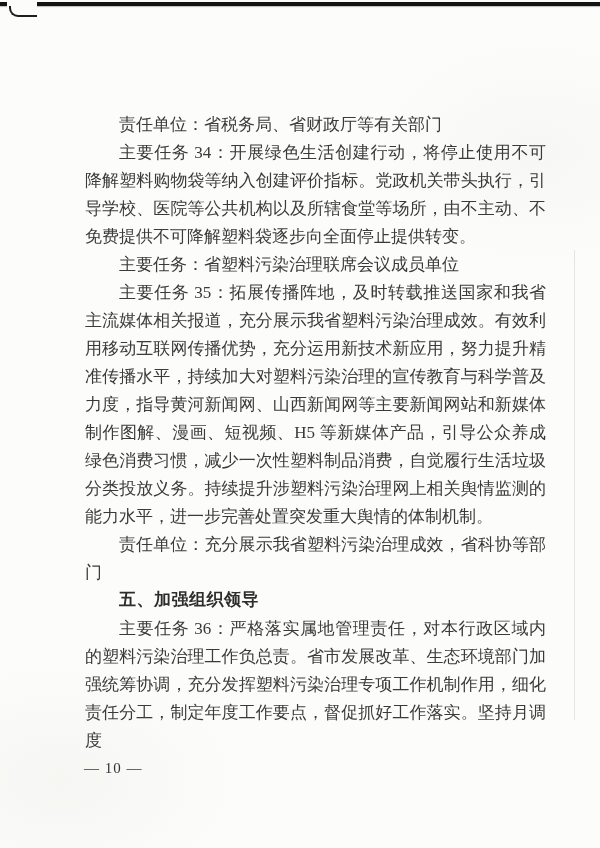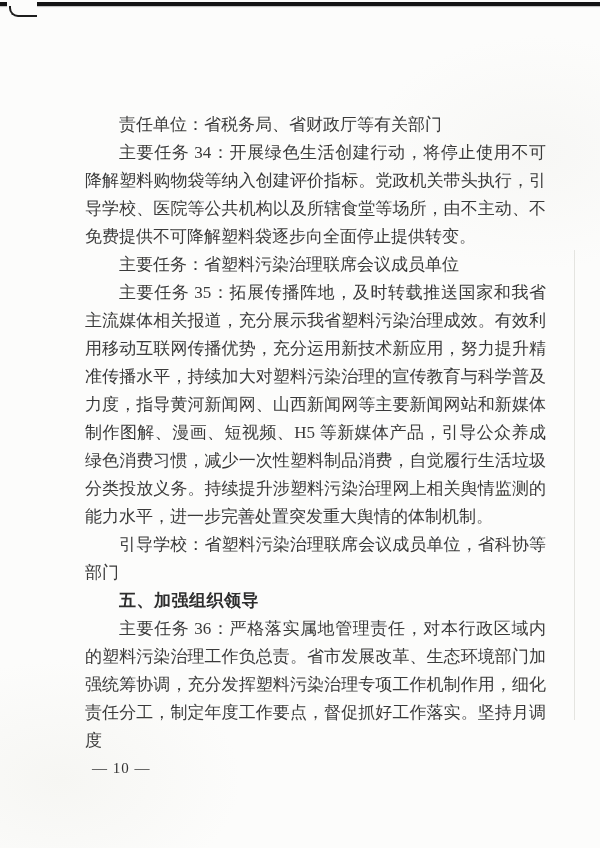--- a/index.html
+++ b/index.html
@@ -66,51 +66,50 @@
     font-size: 17px;
     line-height: 28px;
     color: #3a3a3a;
     text-align: justify;
   }
   .content p {
     margin: 0;
     text-indent: 2em;
   }
   .content p.heading {
-    font-family: Liberation Sans, sans-serif;
+    font-family: Liberation Mono, monospace;
     font-weight: bold;
     color: #2d2d2d;
     letter-spacing: 0.5px;
   }
   .page-number {
     position: absolute;
     top: 760px;
     left: 84px;
     font-size: 15px;
     color: #333333;
     letter-spacing: 1px;
-    margin-left: 8px;
   }
 </style>
 </head>
 <body>
 
 <div class="page">
 
   <div class="scan-edge-top"></div>
   <div class="scan-notch"></div>
   <div class="scan-notch-curl"></div>
   <div class="scan-edge-left"></div>
   <div class="scan-shadow-right"></div>
 
   <div class="content">
     <p>责任单位：省税务局、省财政厅等有关部门</p>
     <p>主要任务 34：开展绿色生活创建行动，将停止使用不可降解塑料购物袋等纳入创建评价指标。党政机关带头执行，引导学校、医院等公共机构以及所辖食堂等场所，由不主动、不免费提供不可降解塑料袋逐步向全面停止提供转变。</p>
     <p>主要任务：省塑料污染治理联席会议成员单位</p>
     <p>主要任务 35：拓展传播阵地，及时转载推送国家和我省主流媒体相关报道，充分展示我省塑料污染治理成效。有效利用移动互联网传播优势，充分运用新技术新应用，努力提升精准传播水平，持续加大对塑料污染治理的宣传教育与科学普及力度，指导黄河新闻网、山西新闻网等主要新闻网站和新媒体制作图解、漫画、短视频、H5 等新媒体产品，引导公众养成绿色消费习惯，减少一次性塑料制品消费，自觉履行生活垃圾分类投放义务。持续提升涉塑料污染治理网上相关舆情监测的能力水平，进一步完善处置突发重大舆情的体制机制。</p>
-    <p>引导学校：省塑料污染治理联席会议成员单位，省科协等部门</p>
+    <p>责任单位：充分展示我省塑料污染治理成效，省科协等部门</p>
     <p class="heading">五、加强组织领导</p>
     <p>主要任务 36：严格落实属地管理责任，对本行政区域内的塑料污染治理工作负总责。省市发展改革、生态环境部门加强统筹协调，充分发挥塑料污染治理专项工作机制作用，细化责任分工，制定年度工作要点，督促抓好工作落实。坚持月调度</p>
   </div>
 
   <div class="page-number">— 10 —</div>
 
 </div>
 
 </body></html>

